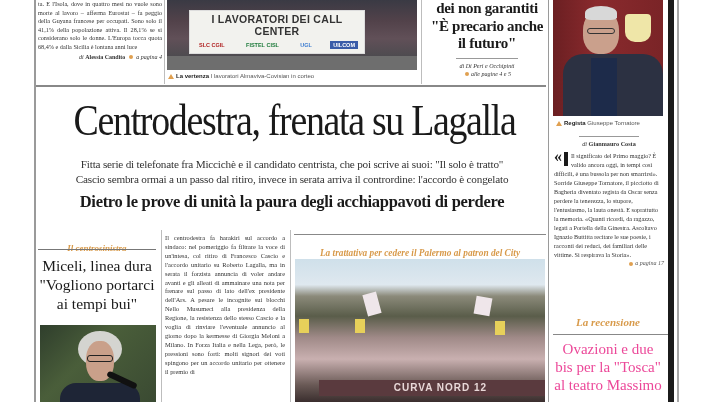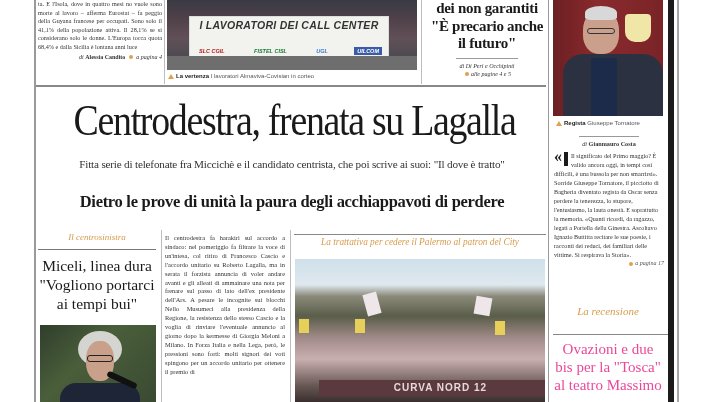--- a/index.html
+++ b/index.html
@@ -12,21 +12,21 @@
 
   
   .top-article { position: absolute; left: 38px; top: 0; width: 124px; height: 84px; }
   .small-text { font-family: "Liberation Serif", serif; font-size: 6.2px; line-height: 8.6px; color: #333; text-align: justify; }
   .byline { font-size: 6px; line-height: 8px; text-align: right; color: #333; margin-top: 1px; }
   .byline b { font-weight: bold; }
   .bullet { display: inline-block; width: 4px; height: 4px; background: #e0a050; border-radius: 50%; margin: 0 2px; vertical-align: middle; }
   .ital { font-style: italic; }
 
   .photo-callcenter { position: absolute; left: 167px; top: 0; width: 250px; height: 70px; background: linear-gradient(180deg,#3a3a44 0%,#52424a 30%,#615058 55%,#4a4a4e 85%,#6a6a6a 100%); overflow: hidden; }
-  .banner { position: absolute; left: 22px; top: 16px; width: 200px; height: 44px; background: #f2f2ee; border: 1px solid #ddd; font-style: italic; }
+  .banner { position: absolute; left: 22px; top: 10px; width: 176px; height: 44px; background: #f2f2ee; border: 1px solid #ddd; }
   .banner-line1 { position: absolute; left: 0; right: 0; top: 2px; text-align: center; font-family: "Liberation Sans", sans-serif; font-weight: bold; font-size: 10.5px; color: #333; letter-spacing: 0.3px; }
   .banner-line2 { position: absolute; left: 0; right: 0; top: 14px; text-align: center; font-family: "Liberation Sans", sans-serif; font-weight: bold; font-size: 10px; color: #333; }
   .banner-logos { position: absolute; left: 6px; right: 6px; top: 28px; height: 12px; display: flex; justify-content: space-between; align-items: center; }
   .logo { font-family: "Liberation Sans", sans-serif; font-size: 5.5px; font-weight: bold; padding: 1px 3px; }
   .logo-slc { color: #b02020; }
   .logo-fistel { color: #1c7a3a; }
   .logo-ugl { color: #3a7bd0; }
   .logo-uilcom { color: #fff; background: #3a5ca8; }
   .road { position: absolute; left: 0; right: 0; bottom: 0; height: 14px; background: #6e6e6e; }
 
@@ -52,21 +52,21 @@
   .sweater { position: absolute; left: 38px; top: 58px; width: 26px; height: 58px; background: #1d2b4a; }
 
   .tornatore-article { position: absolute; left: 554px; top: 136px; width: 110px; }
   .tornatore-byline { font-size: 6.2px; text-align: center; font-style: italic; color: #333; margin-bottom: 4px; }
   .tornatore-byline b { font-style: normal; }
   .quote-mark { float: left; font-size: 16px; line-height: 12px; font-weight: bold; margin-right: 2px; }
   .dropcap { float: left; width: 4px; height: 14px; background: #1a1a1a; margin-right: 3px; margin-top: 1px; }
   .tornatore-text { font-size: 6.2px; line-height: 9px; color: #333; text-align: left; }
   .page-ref { font-size: 6px; text-align: right; font-style: italic; color: #555; margin-top: 1px; }
 
-  .kicker { font-family: "Liberation Serif", serif; font-style: italic; font-weight: normal; color: #d89a4a; text-align: center; }
+  .kicker { font-family: "Liberation Serif", serif; font-style: italic; font-weight: bold; color: #d89a4a; text-align: center; margin-top: 11px; }
   .right-rule { position: absolute; left: 553px; top: 334px; width: 115px; height: 1px; background: #888; }
   .tosca { position: absolute; left: 553px; top: 340px; width: 110px; text-align: center; font-size: 15px; line-height: 18px; color: #ec4899; }
 
   
   .headline { position: absolute; left: 38px; top: 96px; width: 508px; text-align: center; font-family: "Liberation Serif", serif; font-size: 44px; line-height: 50px; letter-spacing: -1.5px; transform: scaleX(0.86); transform-origin: center; white-space: nowrap; }
   .subhead { position: absolute; left: 38px; top: 157px; width: 508px; text-align: center; font-size: 11.2px; line-height: 14.5px; color: #333; letter-spacing: -0.2px; white-space: nowrap; }
   .deck { position: absolute; left: 38px; top: 192px; width: 508px; text-align: center; font-weight: bold; font-size: 16.5px; line-height: 20px; letter-spacing: -0.3px; white-space: nowrap; }
 
   
   .kicker-left { position: absolute; left: 38px; top: 232px; width: 118px; font-size: 9px; }
@@ -159,21 +159,22 @@
   <p class="tornatore-text">Il significato del Primo maggio? È valido ancora oggi, in tempi così difficili, è una bussola per non smarrirsi». Sorride Giuseppe Tornatore, il picciotto di Bagheria diventato regista da Oscar senza perdere la tenerezza, lo stupore, l'entusiasmo, la lauta onestà. E soprattutto la memoria. «Quanti ricordi, da ragazzo, legati a Portella della Ginestra. Ascoltavo Ignazio Buttitta recitare le sue poesie, i racconti dei reduci, dei familiari delle vittime. Si respirava la Storia».</p>
   <p class="page-ref"><span class="bullet"></span><span>a pagina 17</span></p>
 </div>
 
 <div class="kicker" style="position:absolute; left:553px; top:305px; width:110px; font-size:11px;">La recensione</div>
 <div class="right-rule"></div>
 <div class="tosca">Ovazioni e due bis per la "Tosca" al teatro Massimo</div>
 
 <h1 class="headline" style="font-weight:normal;">Centrodestra, frenata su Lagalla</h1>
 <div class="subhead">
-  <div>Fitta serie di telefonate fra Miccichè e il candidato centrista, che poi scrive ai suoi: "Il dove è tratto"</div>
+  <div>Fitta serie di telefonate fra Miccichè e il candidato centrista, che poi scrive ai suoi: "Il solo è tratto"</div>
+  <div>Cascio sembra ormai a un passo dal ritiro, invece in serata arriva il contrordine: l'accordo è congelato</div>
 </div>
 <h2 class="deck">Dietro le prove di unità la paura degli acchiappavoti di perdere</h2>
 
 <div class="kicker kicker-left">Il centrosinistra</div>
 <div class="miceli-rule"></div>
 <div class="miceli-title">Miceli, linea dura "Vogliono portarci ai tempi bui"</div>
 <div class="photo-miceli">
   <div class="m-body"></div>
   <div class="m-hair"></div>
   <div class="m-face"></div>

